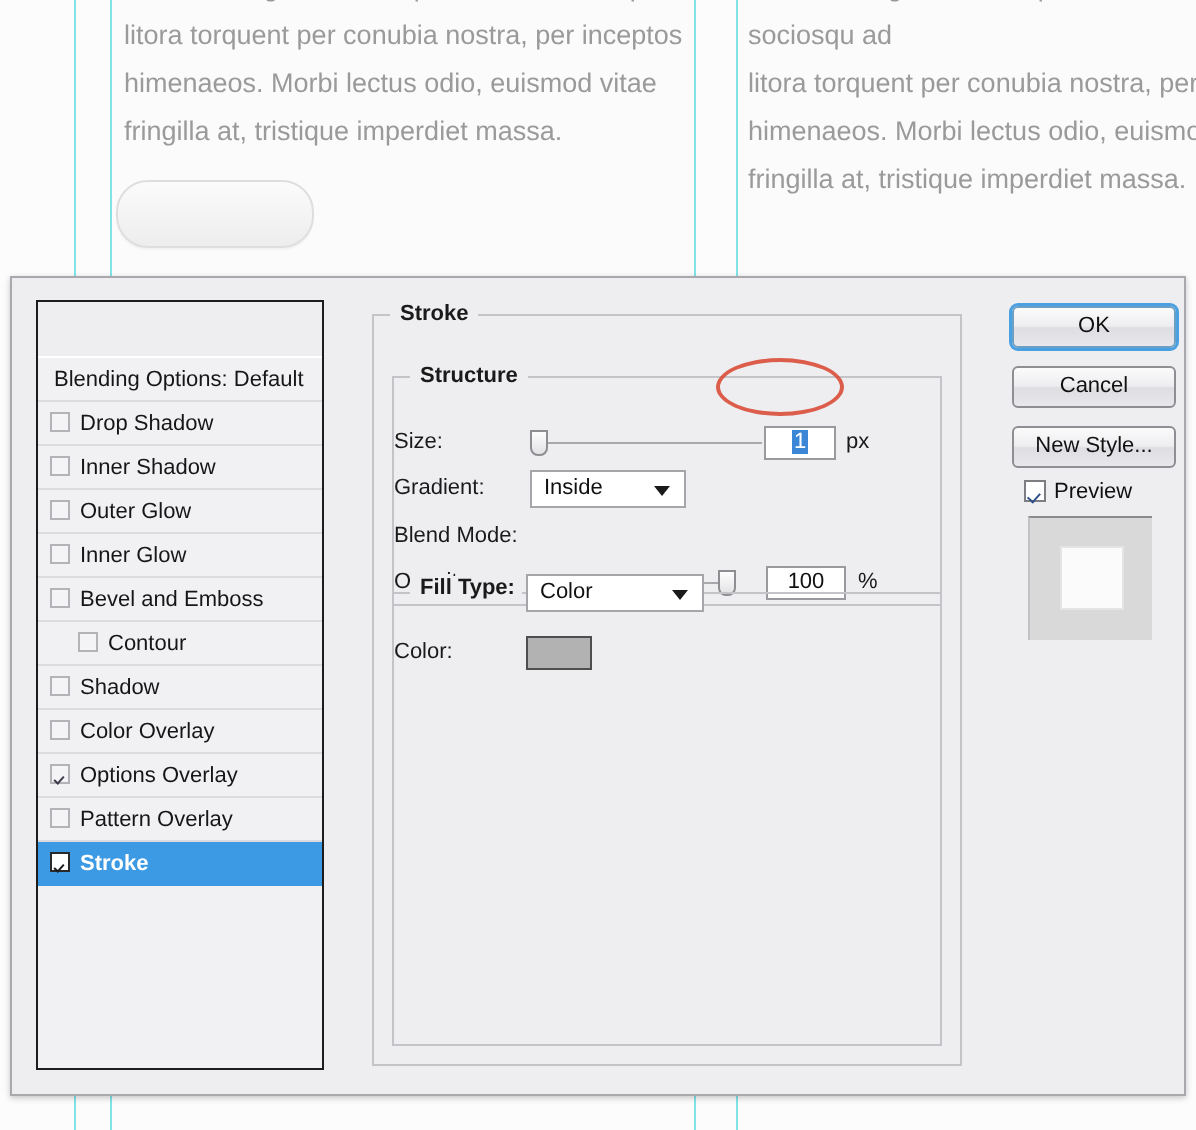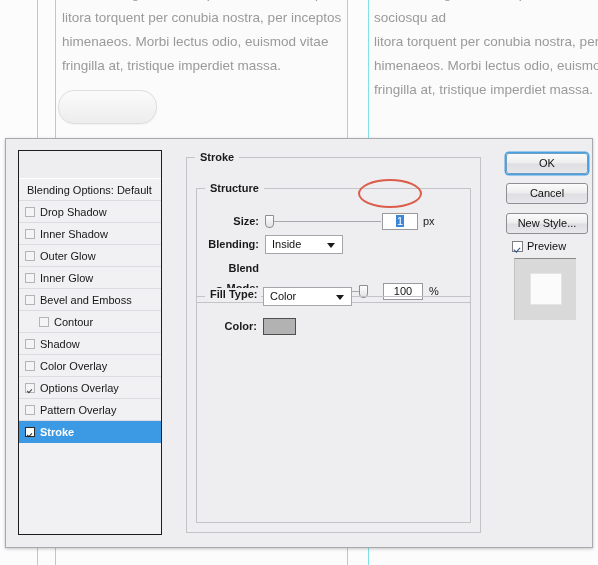--- a/index.html
+++ b/index.html
@@ -204,23 +204,22 @@
   .field-row {
     position: absolute;
     left: 0;
     right: 0;
     height: 20px;
   }
   .field-label {
     position: absolute;
     font-size: 11px;
     color: #1a1a1a;
-    text-align: right;
+    text-align: left;
     line-height: 20px;
-    font-weight: bold;
   }
 
   
   .slider-track {
     position: absolute;
     height: 1px;
     background: #a9a9ad;
     top: 10px;
   }
   .slider-knob {
@@ -456,21 +455,21 @@
 
         <div class="field-row" style="top:22px;">
           <div class="field-label" style="left:0; width:62px;">Size:</div>
           <div class="slider-track" style="left:68px; width:116px;"></div>
           <div class="slider-knob" style="left:68px;"></div>
           <div class="num-input" style="left:185px; width:36px;"><span class="sel">1</span></div>
           <div class="unit" style="left:226px;">px</div>
         </div>
 
         <div class="field-row" style="top:45px;">
-          <div class="field-label" style="left:0; width:62px;">Blending:</div>
+          <div class="field-label" style="left:0; width:62px;">Gradient:</div>
           <div class="select-box" style="left:68px; width:78px;"><span>Inside</span><span class="arrow"></span></div>
         </div>
 
         <div class="field-row" style="top:69px;">
           <div class="field-label" style="left:0; width:62px;">Blend Mode:</div>
         </div>
 
         <div class="field-row" style="top:92px;">
           <div class="field-label" style="left:0; width:62px;">Opacity:</div>
           <div class="slider-track" style="left:70px; width:100px;"></div>

